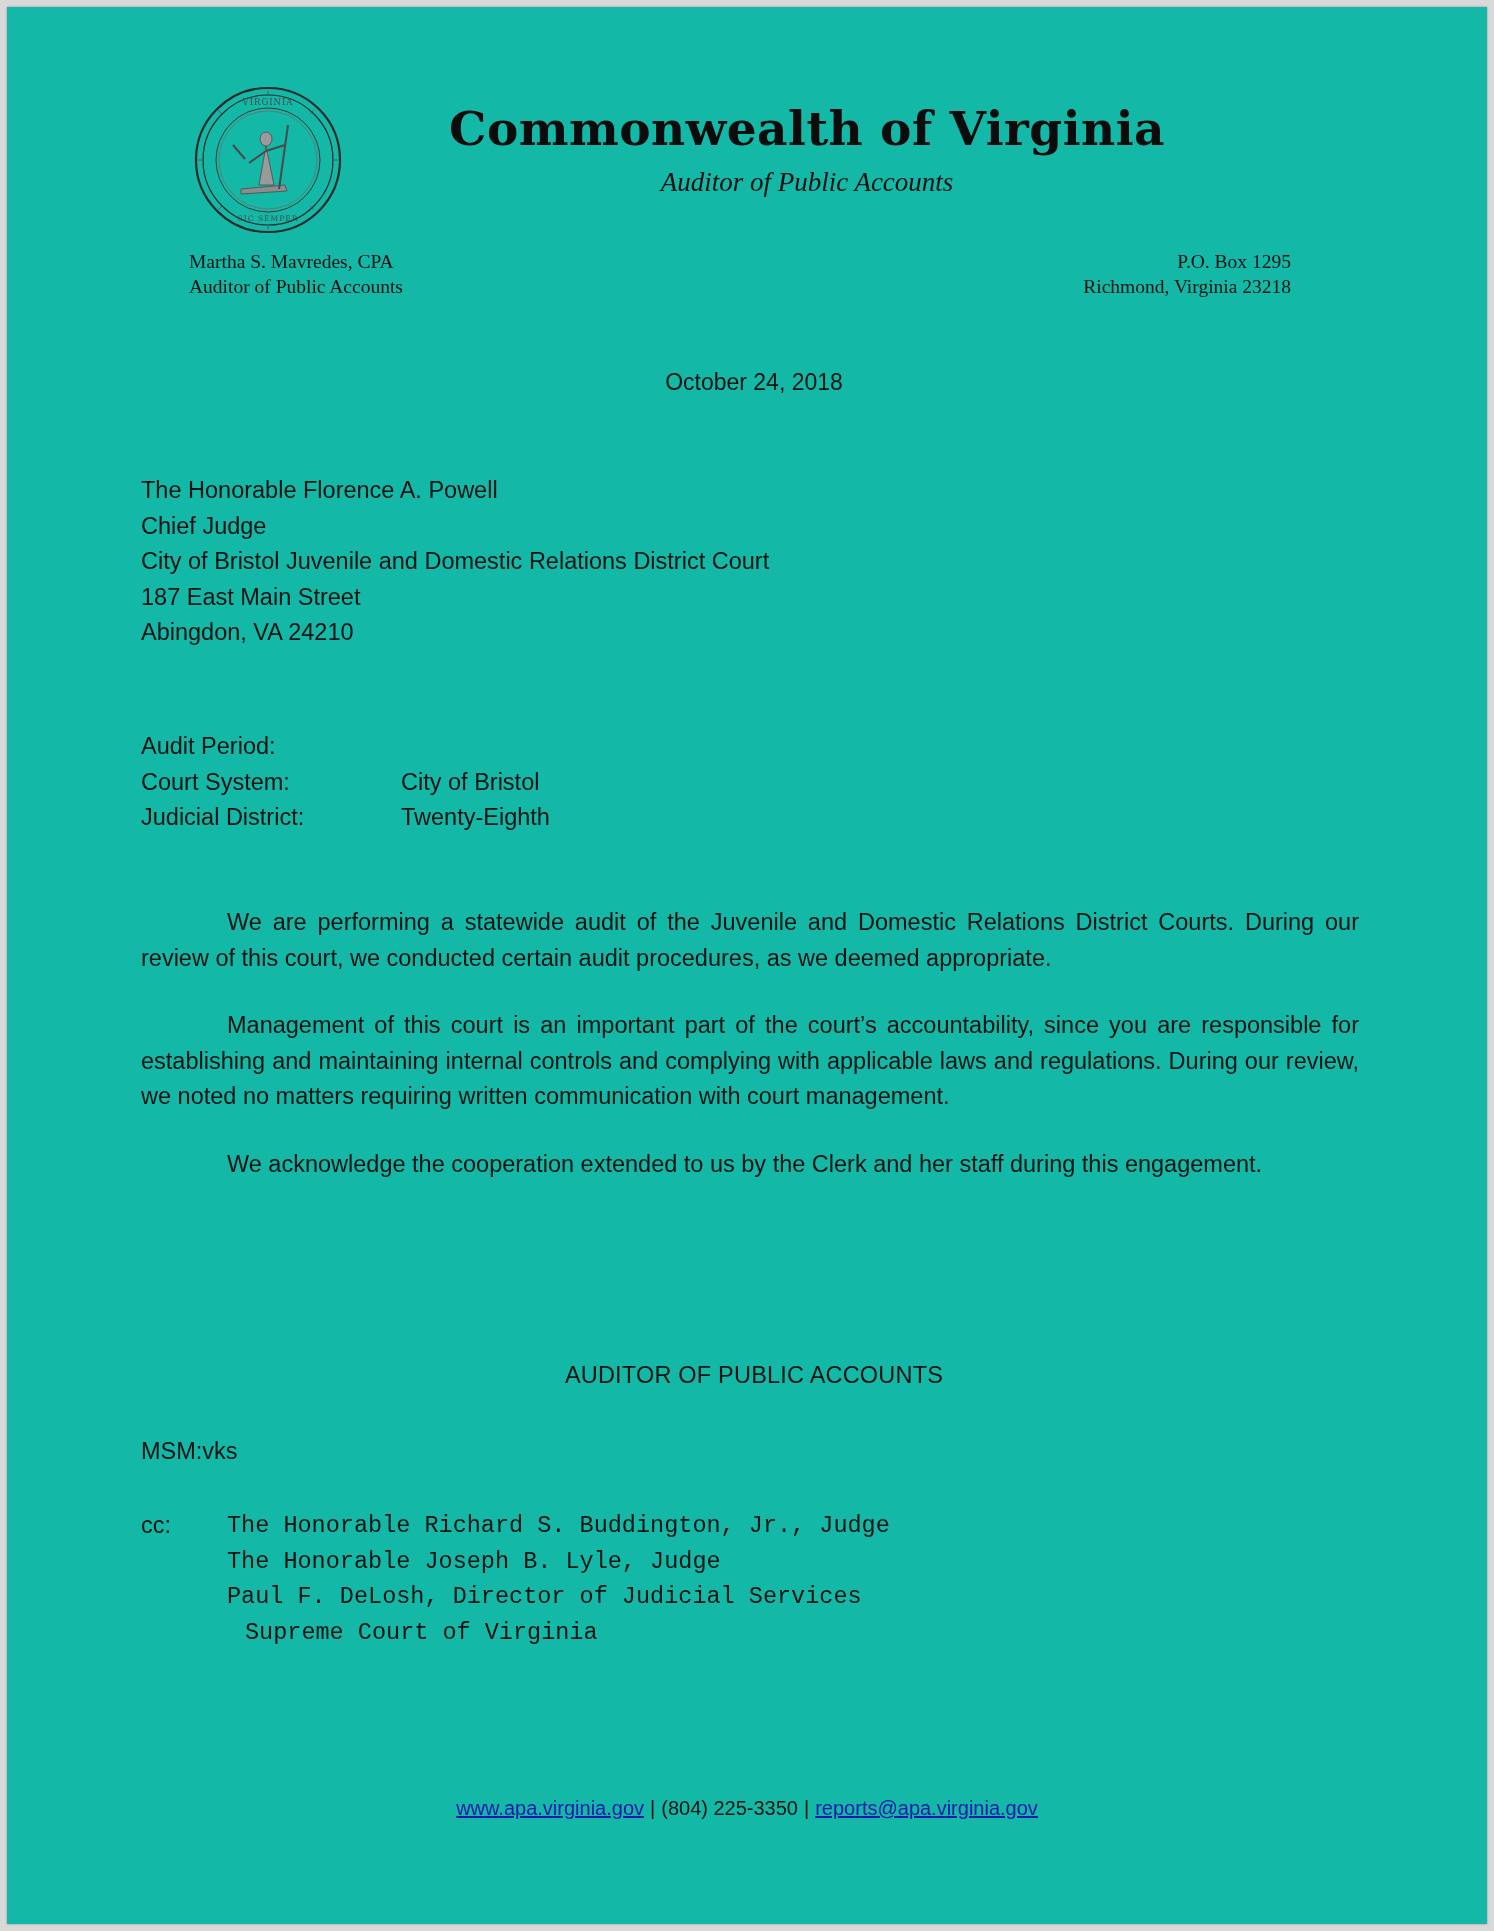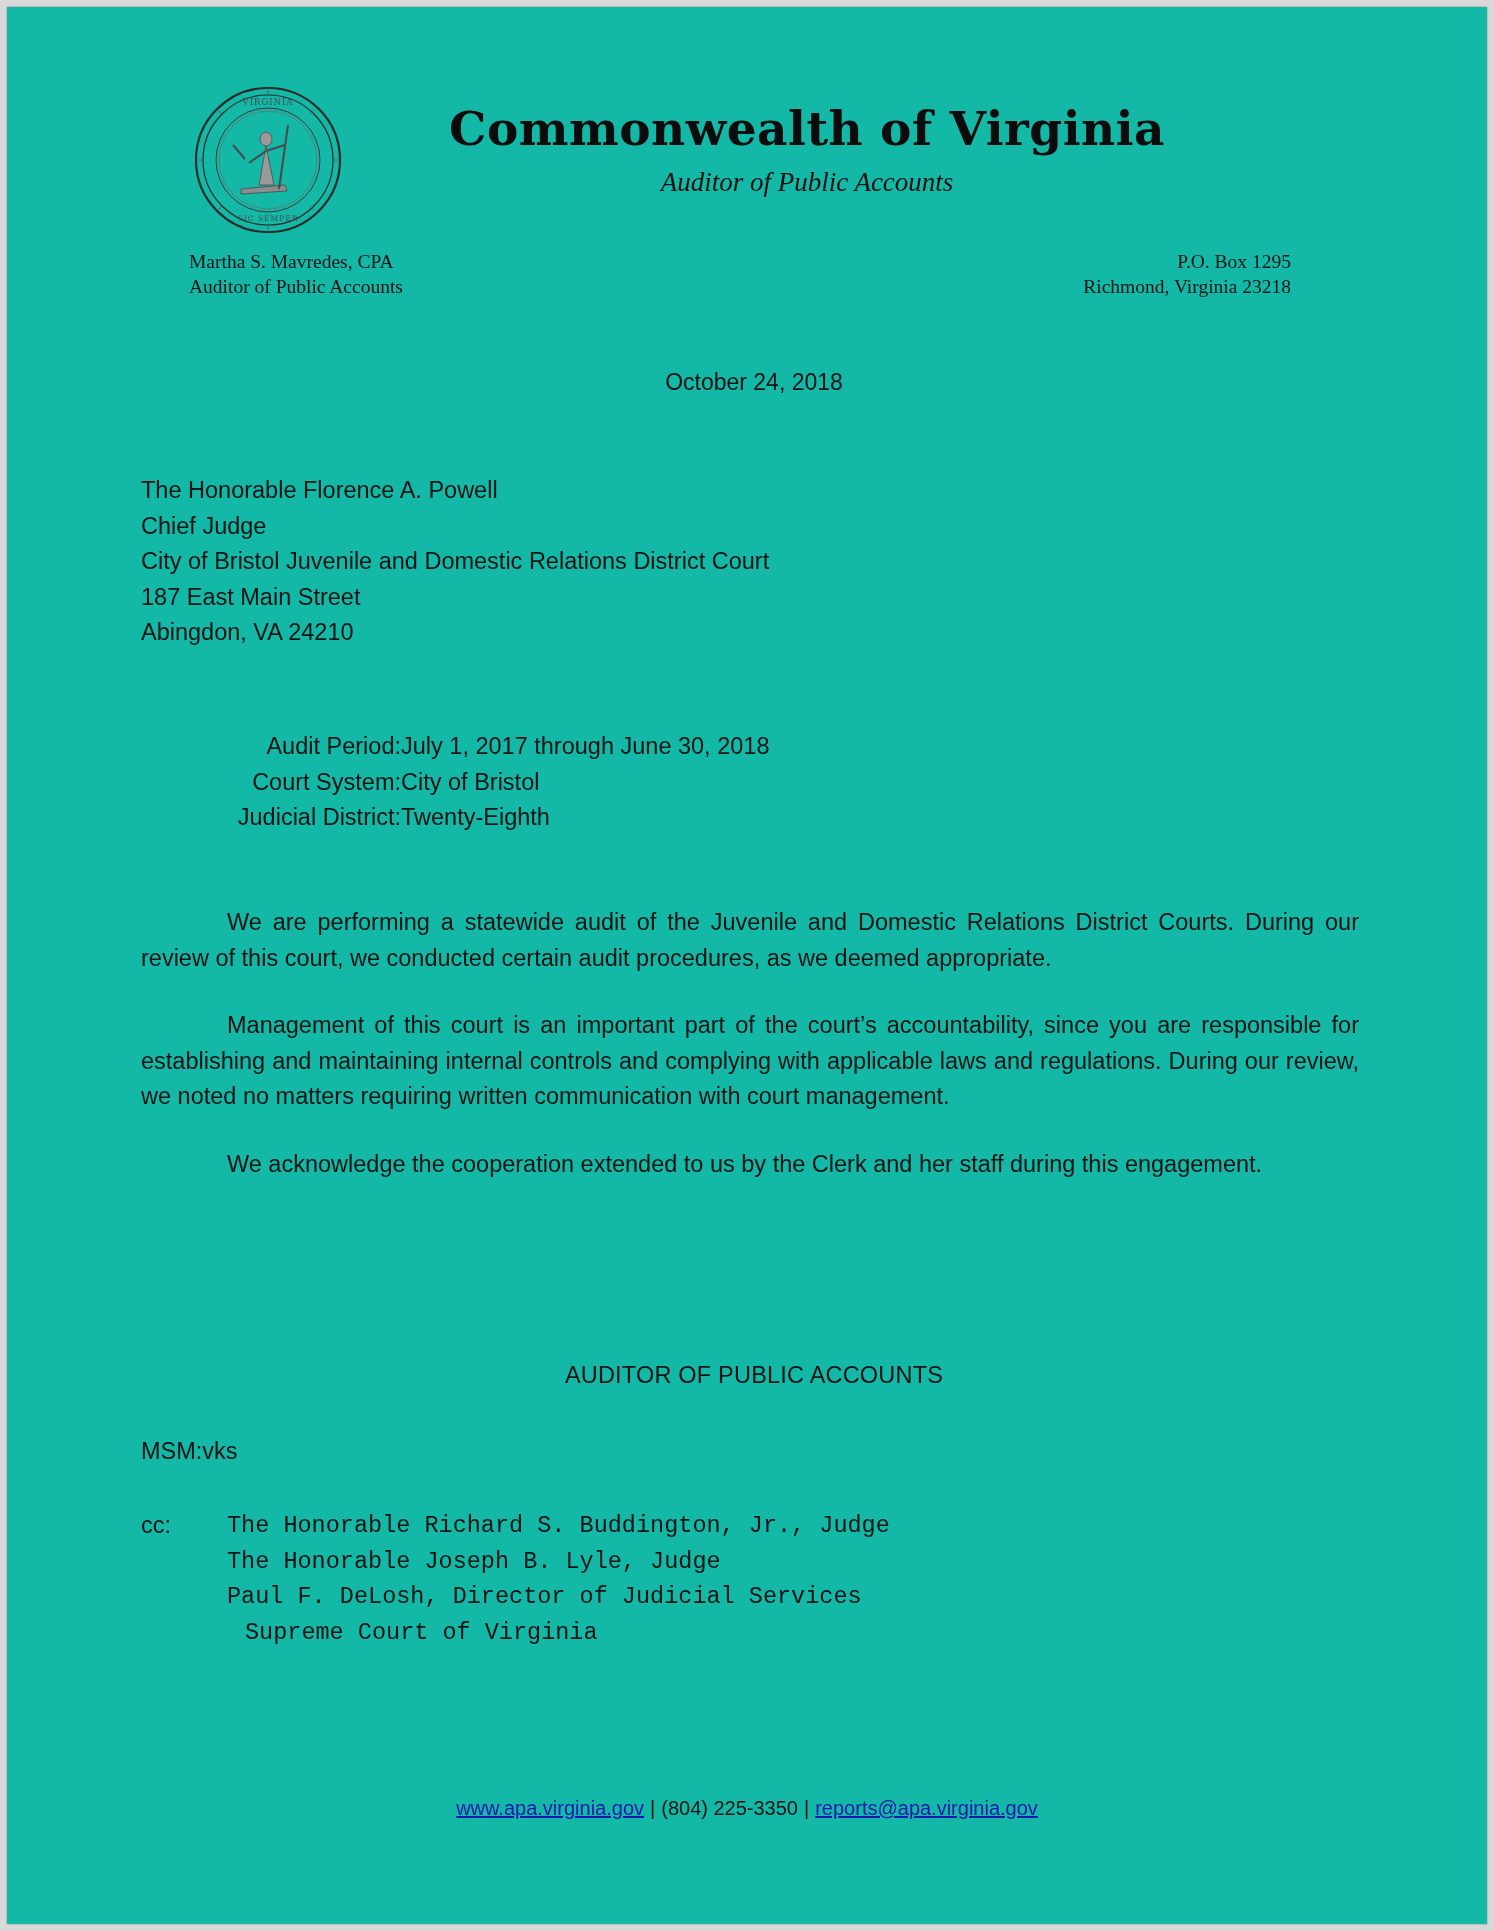--- a/index.html
+++ b/index.html
@@ -116,21 +116,21 @@
     line-height: 35.5px;
   }
   .meta {
     position: absolute;
     left: 0;
     top: 722px;
     font-size: 23.5px;
     line-height: 35.5px;
   }
   .meta-row { display: flex; }
-  .meta-label { width: 260px; flex: 0 0 260px; text-align: right; }
+  .meta-label { width: 260px; flex: 0 0 260px; }
   .meta-value { }
 
   .paragraphs {
     position: absolute;
     left: 0;
     top: 898px;
     width: 1226px;
     font-size: 23.5px;
     line-height: 35.5px;
   }
@@ -260,21 +260,20 @@
         <div>The Honorable Florence A. Powell</div>
         <div>Chief Judge</div>
         <div>City of Bristol Juvenile and Domestic Relations District Court</div>
         <div>187 East Main Street</div>
         <div>Abingdon, VA  24210</div>
       </div>
 
       <div class="meta">
         <div class="meta-row">
           <div class="meta-label">Audit Period:</div>
-          <div class="meta-value">July 1, 2017 through June 30, 2018</div>
         </div>
         <div class="meta-row">
           <div class="meta-label">Court System:</div>
           <div class="meta-value">City of Bristol</div>
         </div>
         <div class="meta-row">
           <div class="meta-label">Judicial District:</div>
           <div class="meta-value">Twenty-Eighth</div>
         </div>
       </div>

